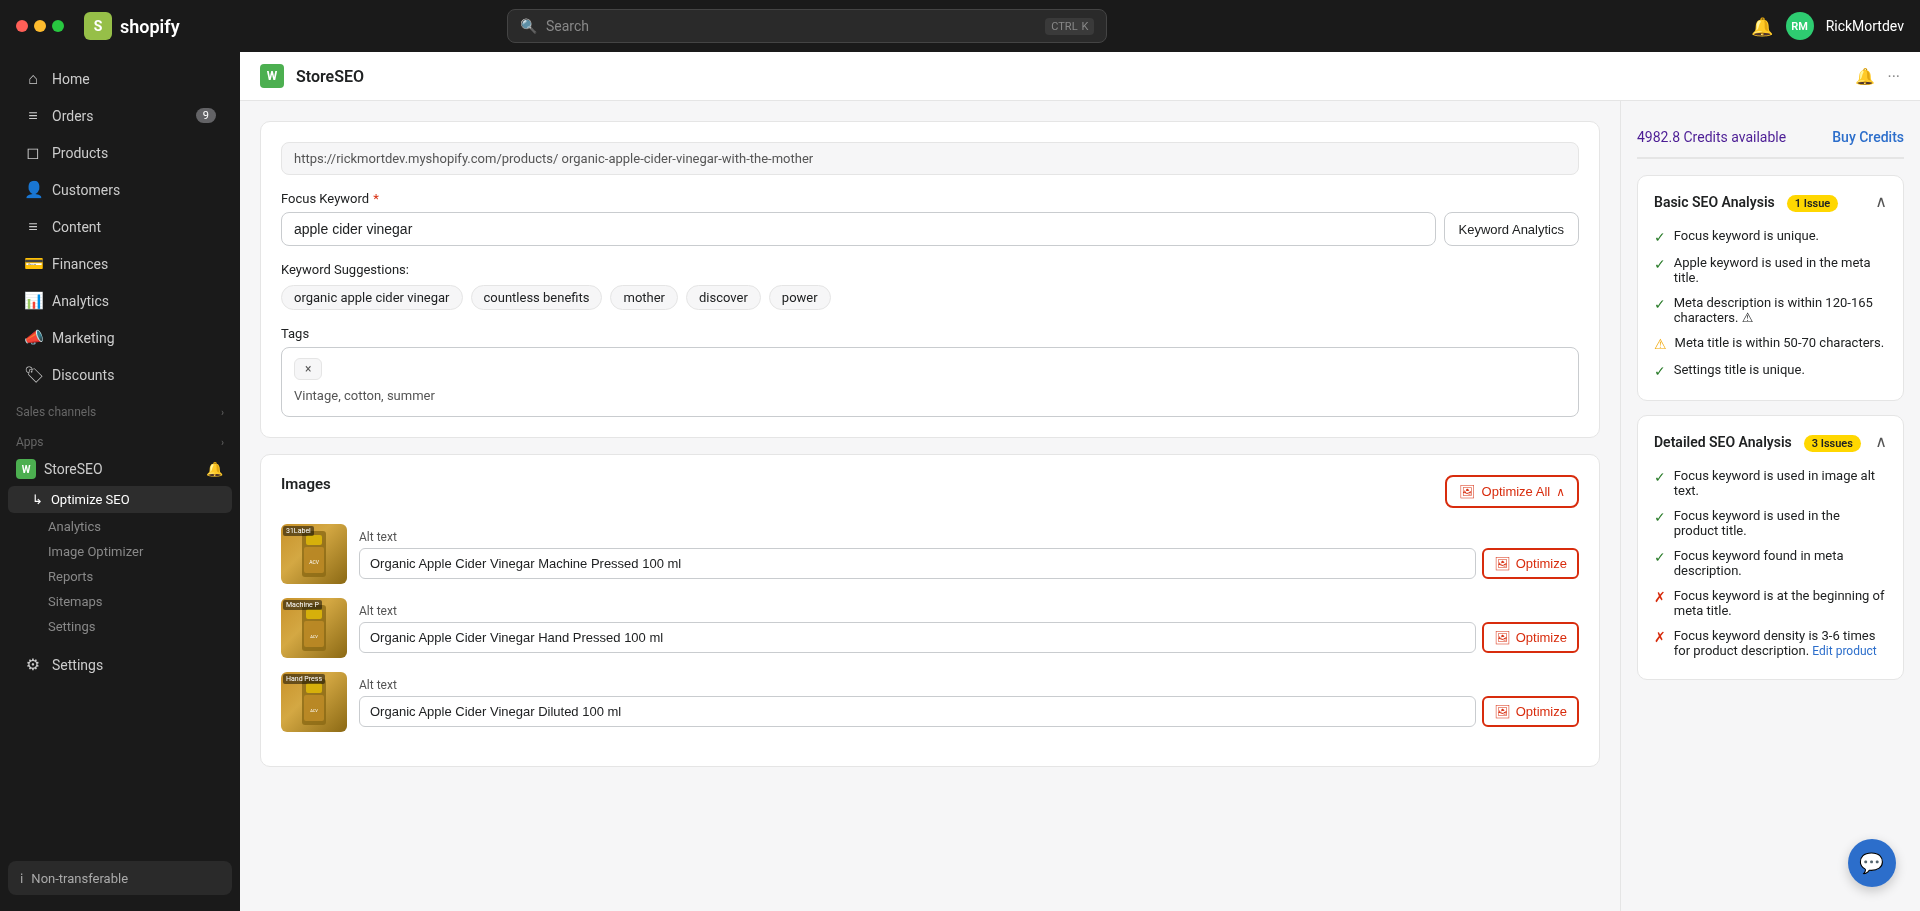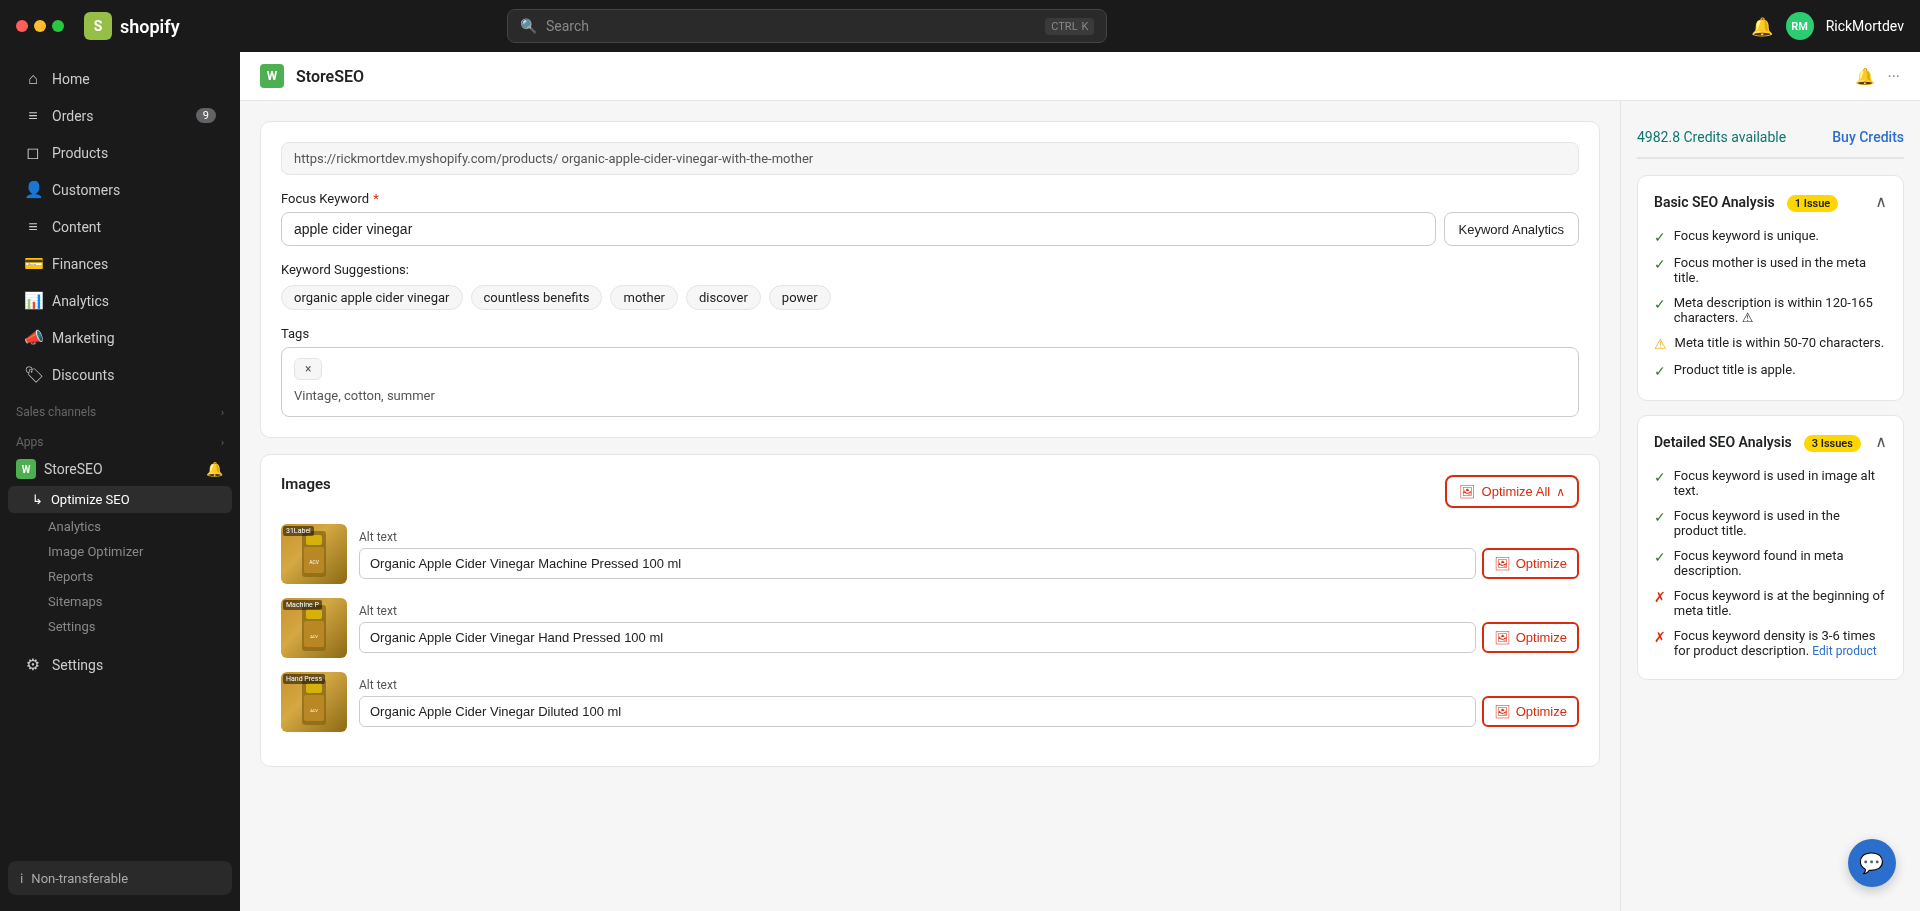--- a/index.html
+++ b/index.html
@@ -348,21 +348,21 @@
 
     
     .credits-section {
       display: flex;
       align-items: center;
       justify-content: space-between;
       padding: 12px 0;
       border-bottom: 2px solid #e5e5e5;
       margin-bottom: 16px;
     }
-    .credits-text { font-size: 14px; color: #0f766e; }
+    .credits-text { font-size: 14px; color: #4c1d95; }
     .buy-credits-link { color: #2c6ecb; font-size: 14px; font-weight: 500; cursor: pointer; text-decoration: none; }
 
     .analysis-card {
       background: white;
       border-radius: 10px;
       border: 1px solid #e5e5e5;
       padding: 16px;
       margin-bottom: 14px;
     }
     .analysis-header {
@@ -678,33 +678,33 @@
               <span class="issue-badge issue-badge-orange">1 Issue</span>
             </div>
             <span class="analysis-toggle">∧</span>
           </div>
           <div class="analysis-item">
             <span class="check-icon">✓</span>
             <span>Focus keyword is unique.</span>
           </div>
           <div class="analysis-item">
             <span class="check-icon">✓</span>
-            <span>Focus mother is used in the meta title.</span>
+            <span>Apple keyword is used in the meta title.</span>
           </div>
           <div class="analysis-item">
             <span class="check-icon">✓</span>
             <span>Meta description is within 120-165 characters. ⚠</span>
           </div>
           <div class="analysis-item">
             <span class="warn-icon">⚠</span>
             <span>Meta title is within 50-70 characters.</span>
           </div>
           <div class="analysis-item">
             <span class="check-icon">✓</span>
-            <span>Product title is apple.</span>
+            <span>Settings title is unique.</span>
           </div>
         </div>
 
         <div class="analysis-card">
           <div class="analysis-header">
             <div>
               <span class="analysis-title">Detailed SEO Analysis</span>
               <span class="issue-badge">3 Issues</span>
             </div>
             <span class="analysis-toggle">∧</span>

